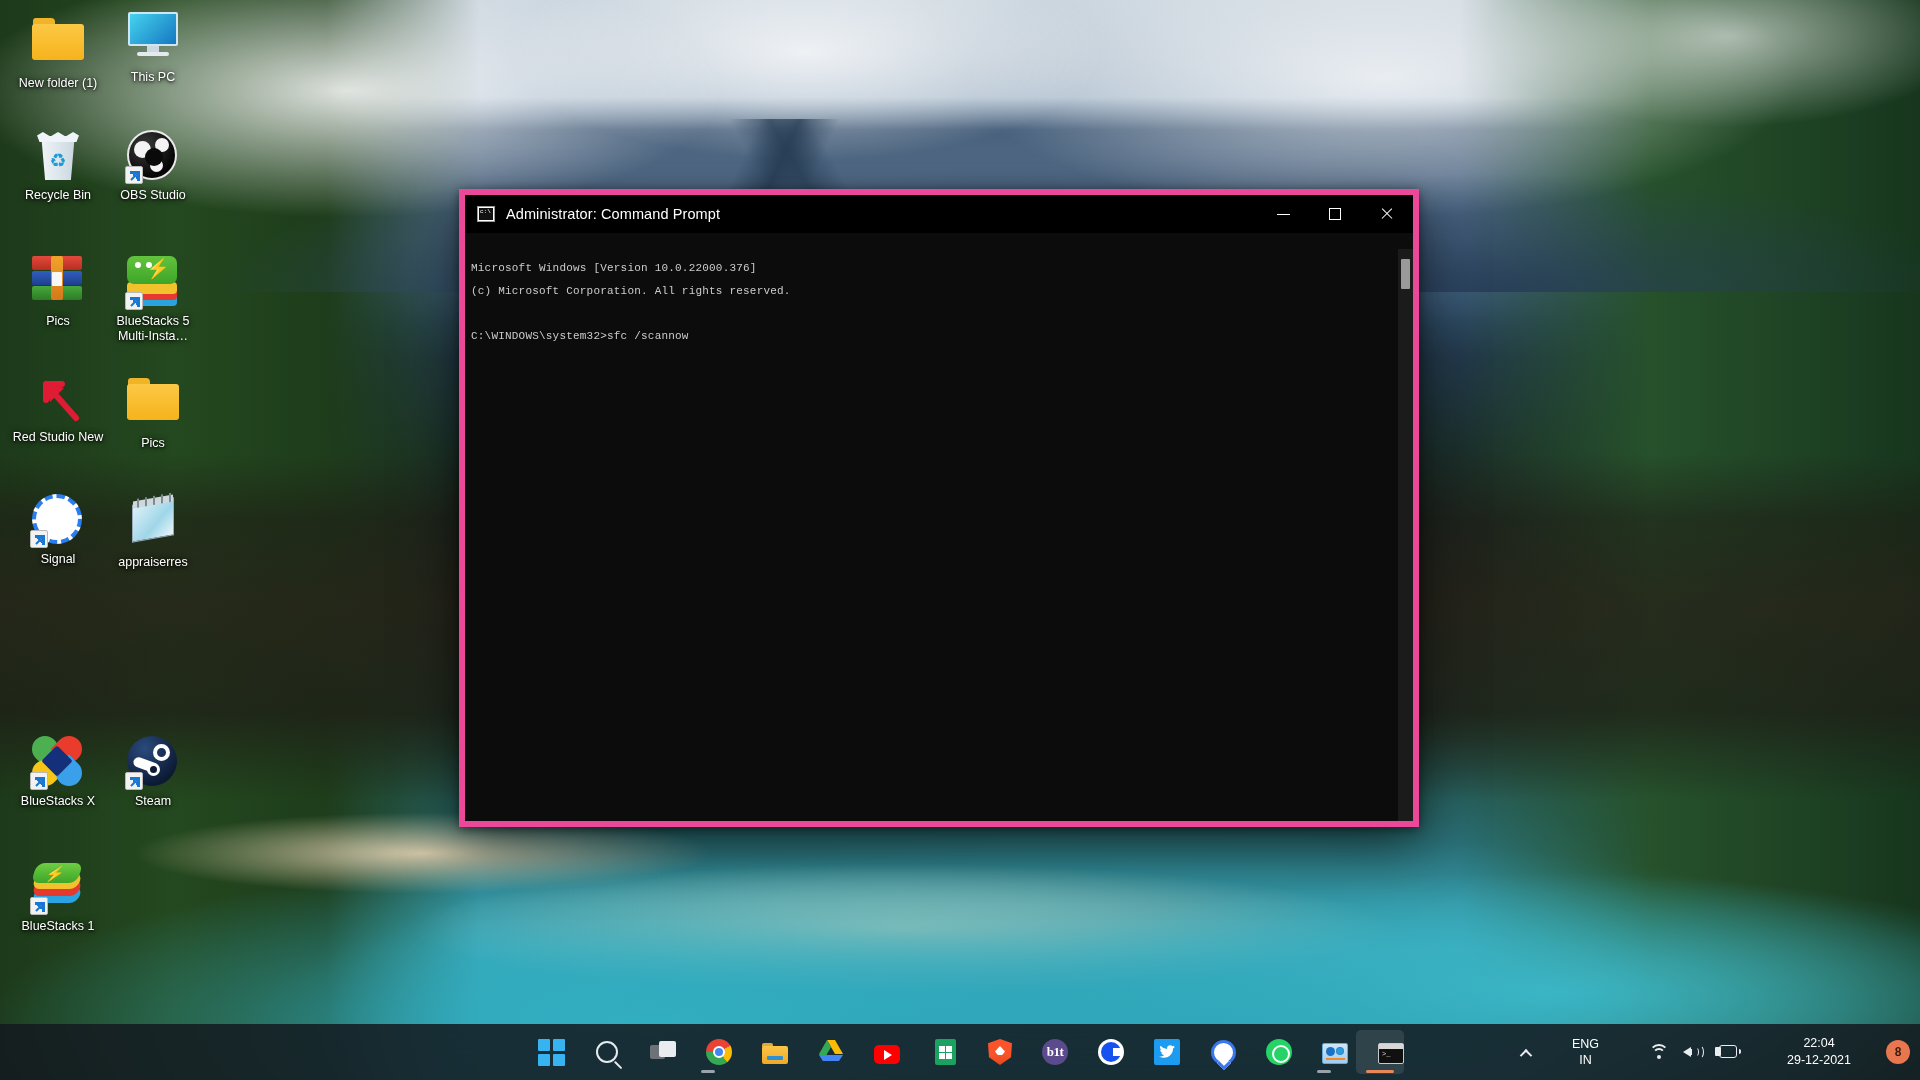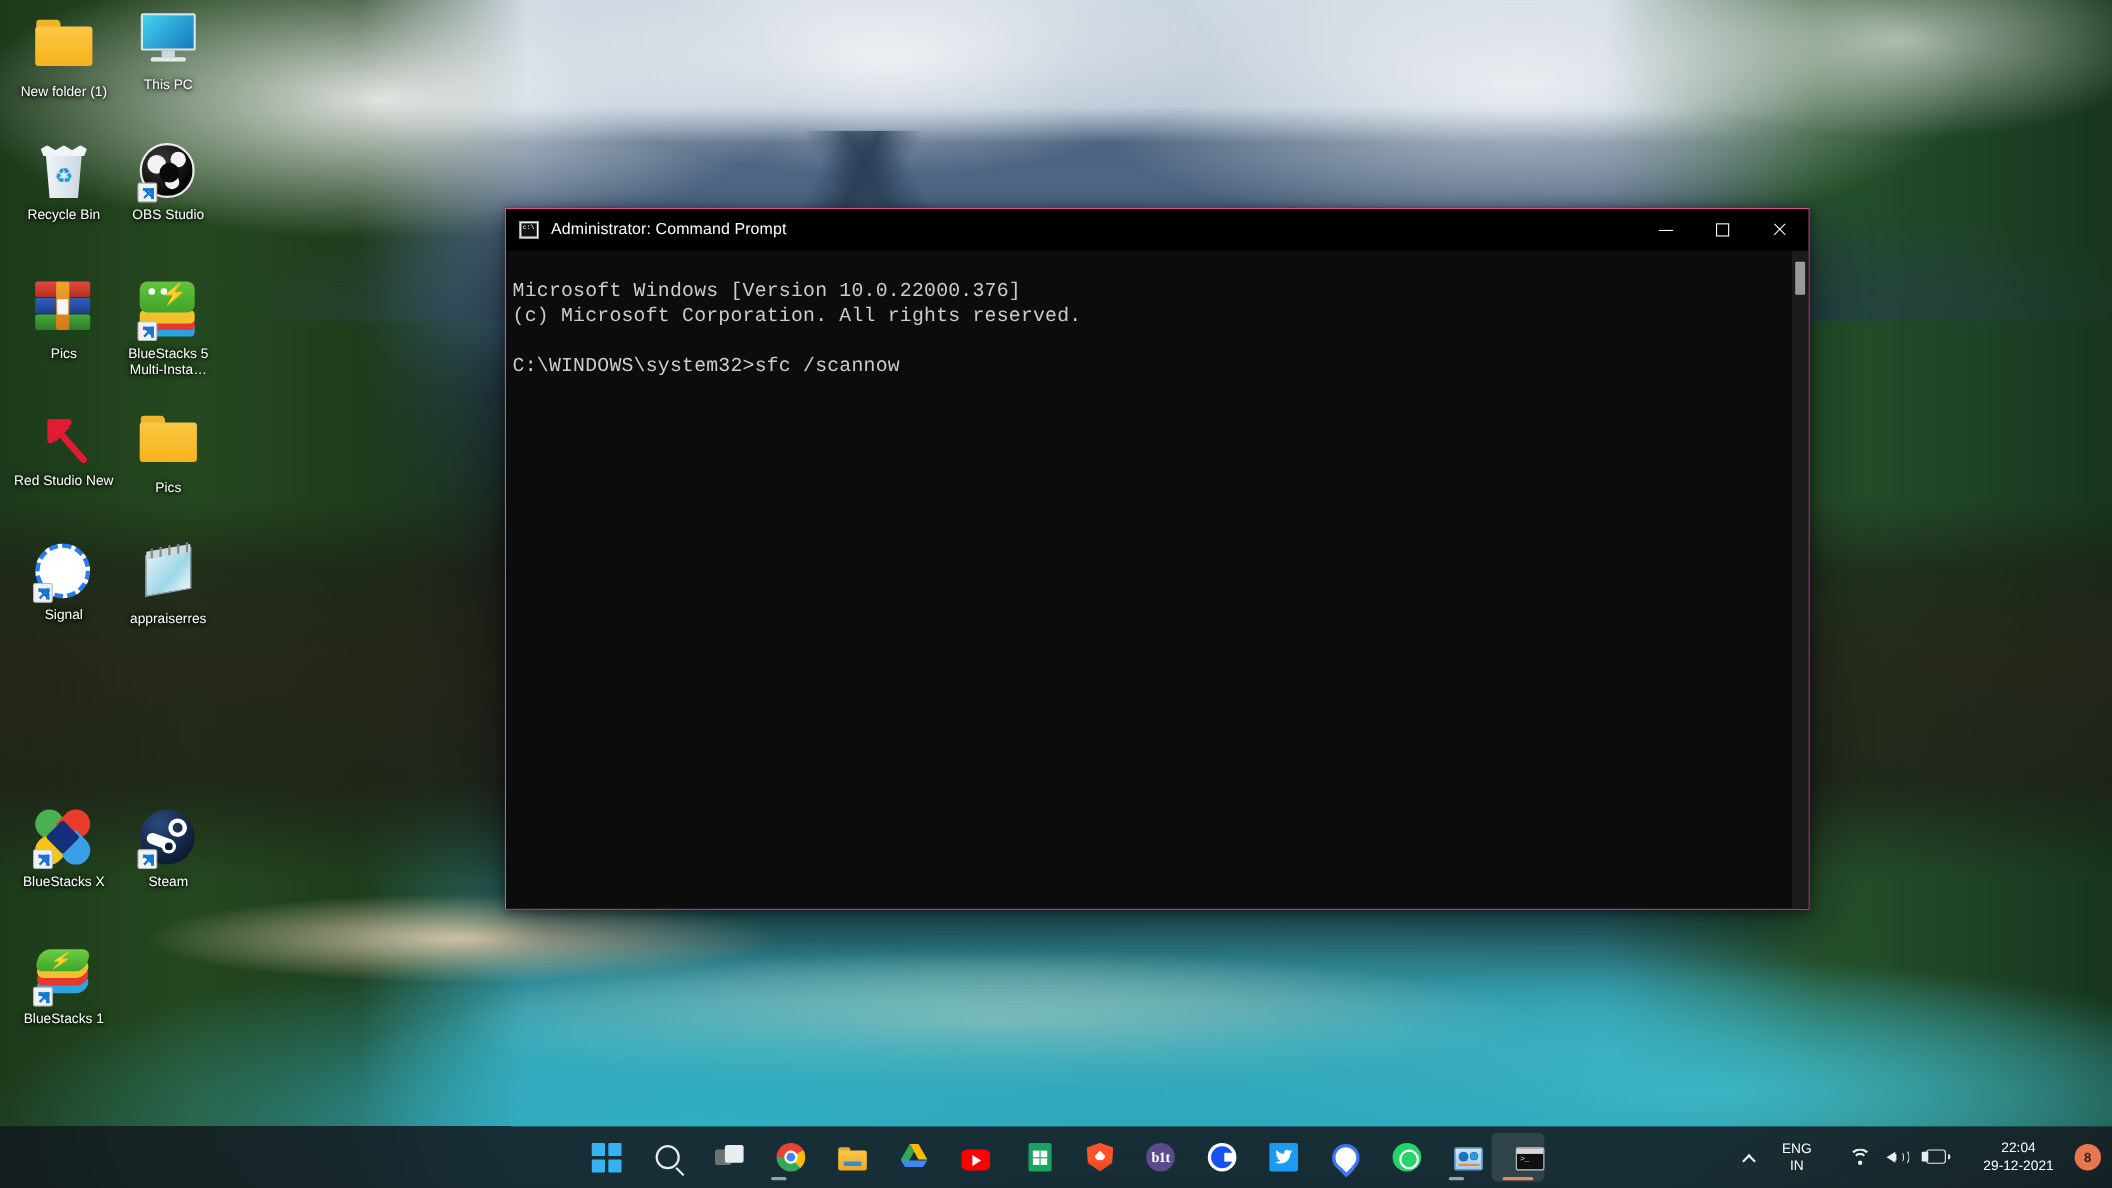--- a/index.html
+++ b/index.html
@@ -211,25 +211,25 @@
   .ic-note .spine { position: absolute; left: 3px; top: 1px; width: 40px; height: 7px;
     background: #cfd8dd; transform: skewY(-10deg); }
   .ic-note .spine i { position: absolute; top: -2px; width: 2px; height: 9px; background: #7d8a92; }
   
   .ic-arrow { width: 52px; height: 52px; position: relative; }
 
   
   #cmd-window {
     position: absolute;
     left: 459px; top: 189px;
-    width: 1186px; height: 638px;
+    width: 960px; height: 638px;
     background: #0c0c0c;
     box-shadow: 0 18px 50px rgba(0,0,0,0.55), 0 2px 10px rgba(0,0,0,0.5);
-    border: 1px solid #ec4899;
-    display: flex; flex-direction: column;
+    border: 6px solid #ec4899;
+    display: flex; flex-direction: column; gap: 16px;
   }
   #cmd-titlebar {
     height: 38px; min-height: 38px;
     background: #000;
     display: flex; align-items: center;
     padding-left: 12px;
     color: #fff;
   }
   #cmd-titlebar .tb-icon {
     width: 18px; height: 16px; background: #fff; border: 1px solid #9a9a9a;
@@ -261,26 +261,25 @@
 
   #cmd-body {
     flex: 1 1 auto;
     position: relative;
     background: #0c0c0c;
     padding: 8px 0 0 6px;
     overflow: hidden;
   }
   #cmd-output {
     font-family: "Liberation Mono", "DejaVu Sans Mono", monospace;
-    font-size: 18px;
+    font-size: 11px;
     line-height: 22.5px;
     color: #ccc;
     white-space: pre;
     letter-spacing: 0.2px;
-    margin-top: 18px;
   }
   #cmd-scrollbar {
     position: absolute; right: 0; top: 0; width: 15px; height: 100%;
     background: #1b1b1b;
   }
   #cmd-scroll-thumb {
     position: absolute; left: 3px; top: 10px; width: 9px; height: 30px;
     background: #9a9a9a; border-radius: 1px;
   }
 
@@ -375,21 +374,21 @@
   
   .tl-cmd { width: 26px; height: 21px; background: #101010; border: 1.5px solid #c9c9c9; border-radius: 2px;
     position: relative; margin-top: 2px; }
   .tl-cmd::before { content:""; position:absolute; left:0;right:0;top:0;height:5px; background:#d7d7d7;}
   .tl-cmd::after { content:">_"; position:absolute; left:3px; top:6px; font-family:"Liberation Mono",monospace;
     font-size:7px; color:#ddd; }
 
   
   #tray {
     position: absolute; right: 0; bottom: 0; height: 56px;
-    display: flex; align-items: center; gap: 0px; padding-right: 10px; color: #fff;
+    display: flex; align-items: center; gap: 16px; padding-right: 10px; color: #fff;
   }
   .tray-btn { display: flex; align-items: center; justify-content: center; height: 44px;
     border-radius: 5px; padding: 0 7px; }
   .chev { width: 12px; height: 12px; position: relative; }
   .chev::before, .chev::after { content:""; position:absolute; top:6px; width: 9px; height: 1.6px; background:#e9edf0;}
   .chev::before { left: -1px; transform: rotate(-45deg); }
   .chev::after  { left: 4px;  transform: rotate(45deg); }
   #lang { text-align: center; font-size: 12.5px; line-height: 16px; padding: 0 10px; }
   .tray-icons { display: flex; align-items: center; gap: 14px; padding: 0 10px; }
   .wifi { width: 20px; height: 16px; position: relative; }

